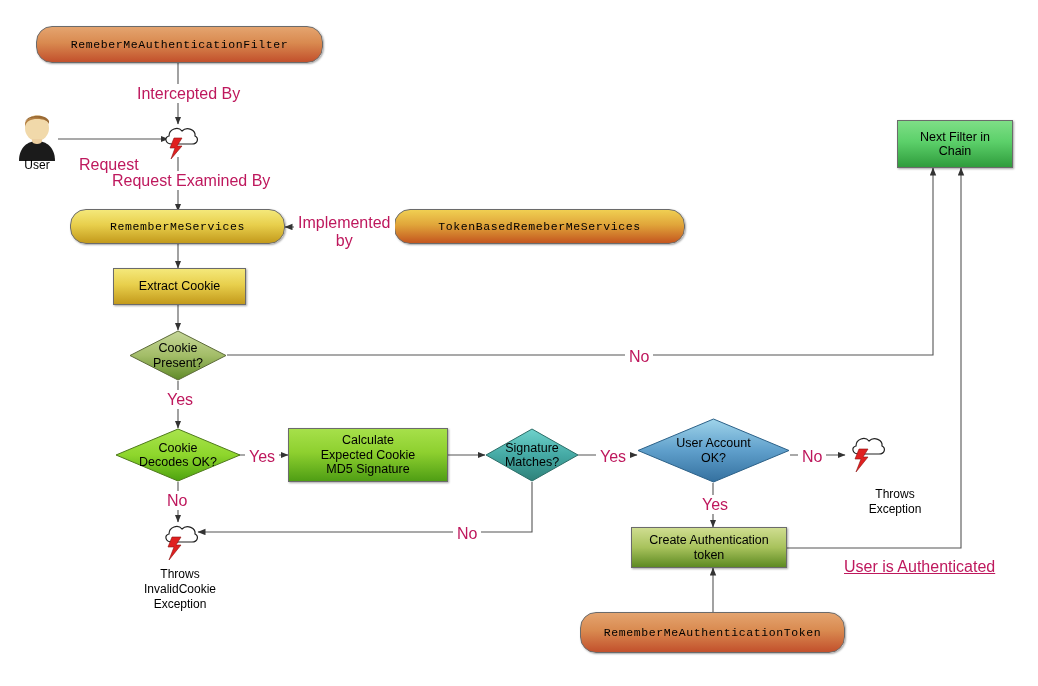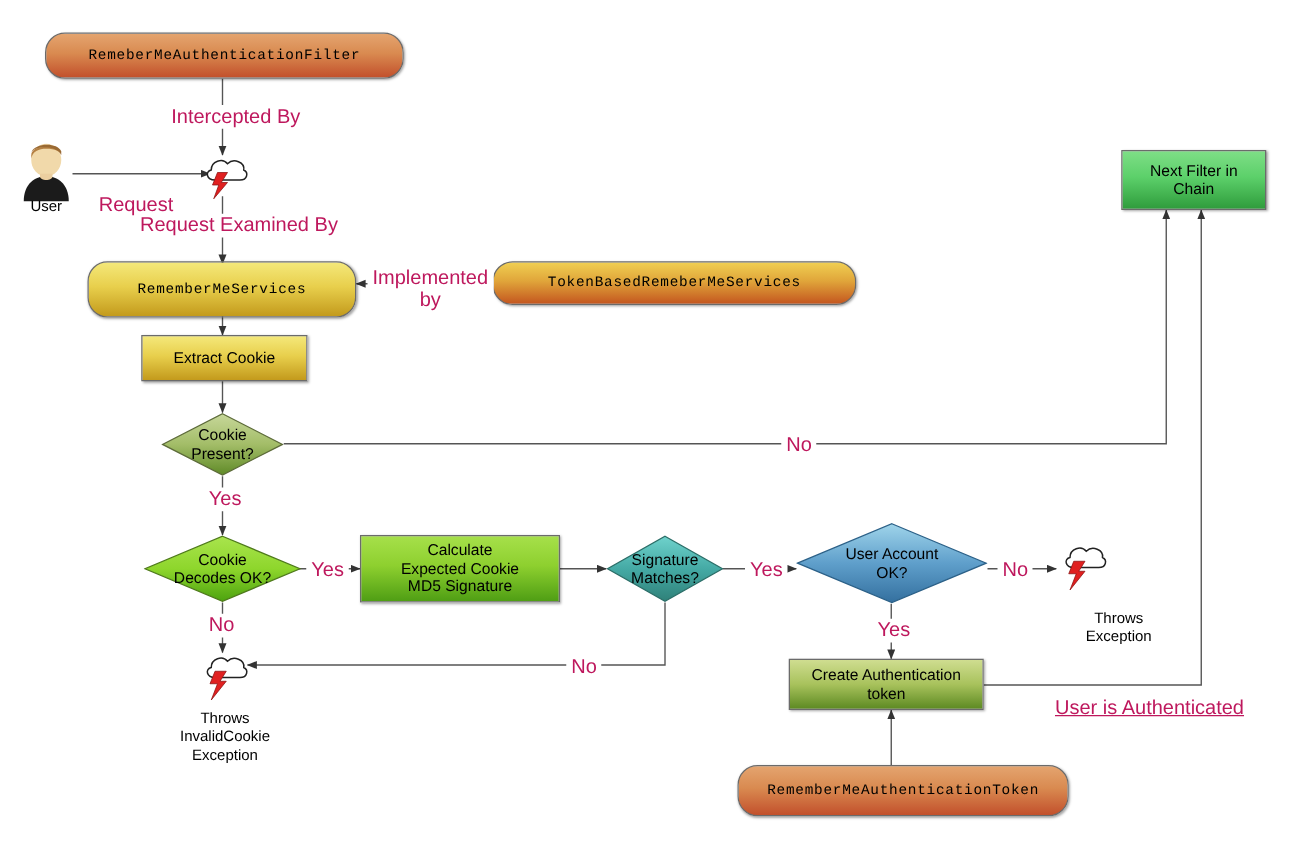--- a/index.html
+++ b/index.html
@@ -160,21 +160,21 @@
       <path d="M713,612 L713,568" marker-end="url(#arrow)"></path>
 
       <path d="M787,548 L961,548 L961,168" marker-end="url(#arrow)"></path>
     </g>
   </svg>
 
   <div class="node box orange mono" style="left:36px; top:26px; width:287px; height:37px;">
     <span>RemeberMeAuthenticationFilter</span>
   </div>
 
-  <div class="node box yellow mono" style="left:70px; top:209px; width:215px; height:45px;">
+  <div class="node box yellow mono" style="left:70px; top:209px; width:215px; height:35px;">
     <span>RememberMeServices</span>
   </div>
 
   <div class="node box tokenorange mono" style="left:394px; top:209px; width:291px; height:35px;">
     <span>TokenBasedRemeberMeServices</span>
   </div>
 
   <div class="node box yellow sans" style="left:113px; top:268px; width:133px; height:37px;">
     <span>Extract Cookie</span>
   </div>
@@ -183,21 +183,21 @@
     <span>Calculate
 Expected Cookie
 MD5 Signature</span>
   </div>
 
   <div class="node box greensoft sans" style="left:631px; top:527px; width:156px; height:41px; white-space:pre-line;">
     <span>Create Authentication
 token</span>
   </div>
 
-  <div class="node box orange mono" style="left:580px; top:612px; width:265px; height:41px;margin-left:10px;">
+  <div class="node box orange mono" style="left:580px; top:612px; width:265px; height:41px;">
     <span>RememberMeAuthenticationToken</span>
   </div>
 
   <div class="node box greenchain sans" style="left:897px; top:120px; width:116px; height:48px; white-space:pre-line;">
     <span>Next Filter in
 Chain</span>
   </div>
 
   <div class="diamond-wrap" style="left:129px; top:330px; width:98px; height:51px;">
     <svg width="98" height="51">

